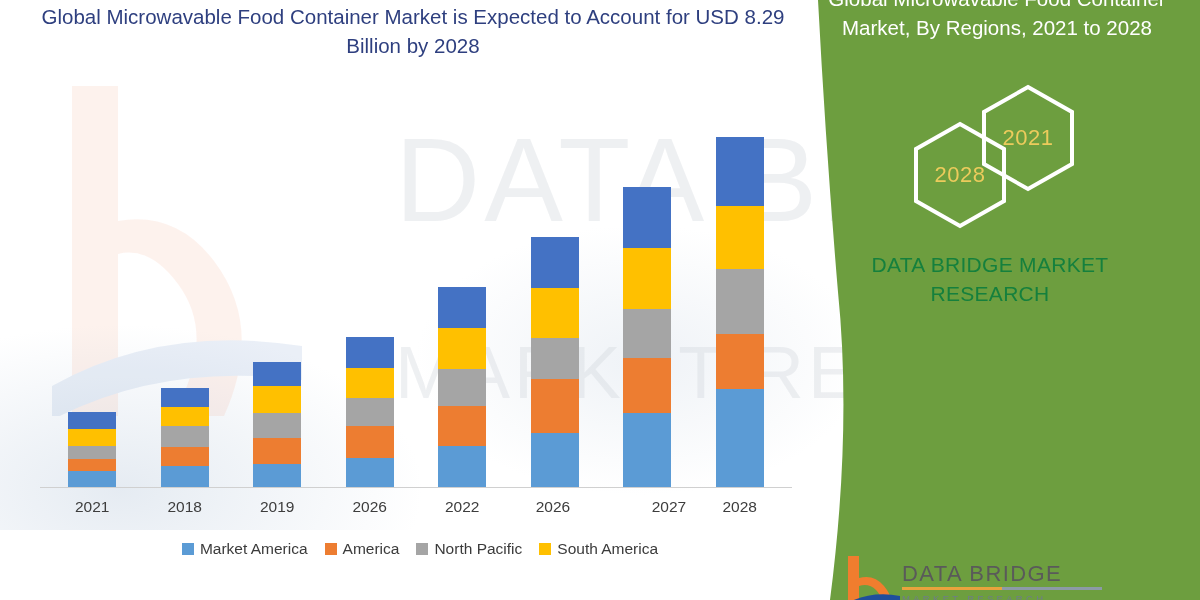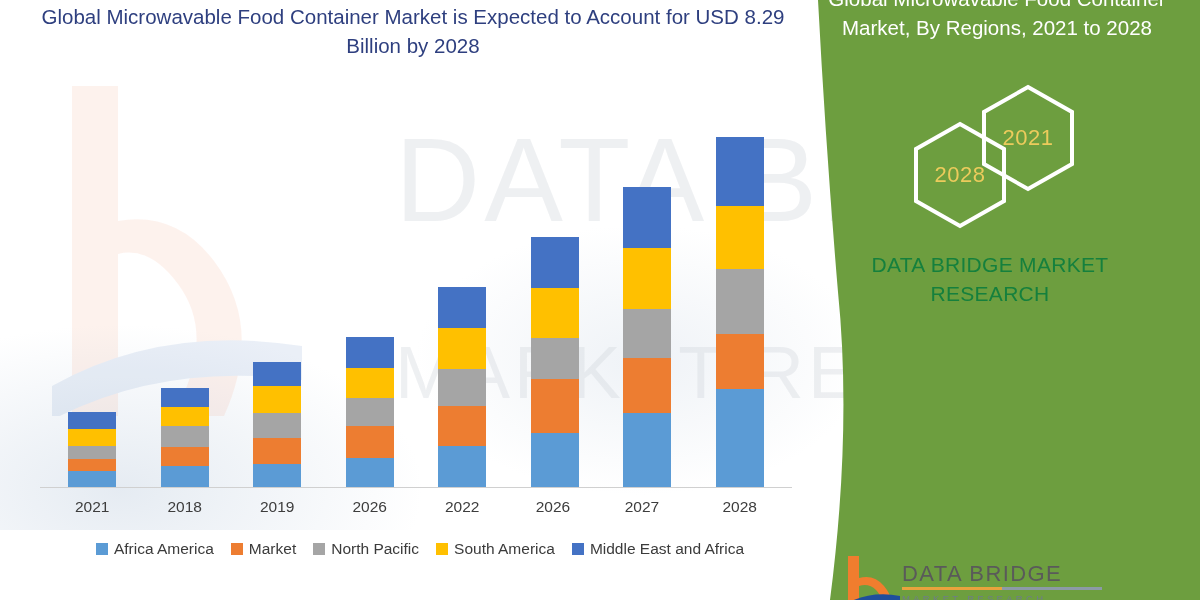--- a/index.html
+++ b/index.html
@@ -218,44 +218,40 @@
       </div>
     </div>
   <div id="axis-line"></div>
   <div id="xlabels">
       <div class="xlabel" style="left: 1.25px;">2021</div>
       <div class="xlabel" style="left: 93.75px;">2018</div>
       <div class="xlabel" style="left: 186.25px;">2019</div>
       <div class="xlabel" style="left: 278.75px;">2026</div>
       <div class="xlabel" style="left: 371.25px;">2022</div>
       <div class="xlabel" style="left: 462px;">2026</div>
-      <div class="xlabel" style="left: 551px;">2027</div>
+      <div class="xlabel" style="left: 578px;">2027</div>
       <div class="xlabel" style="left: 648.75px;">2028</div>
     </div>
 
   <div id="legend">
       <div class="legend-item">
         <span class="legend-swatch" style="background: rgb(91, 155, 213);"></span>
-        <span class="legend-label">Africa America</span>
+        <span class="legend-label">Market America</span>
       </div>
       <div class="legend-item">
         <span class="legend-swatch" style="background: rgb(237, 125, 49);"></span>
-        <span class="legend-label">Market</span>
+        <span class="legend-label">America</span>
       </div>
       <div class="legend-item">
         <span class="legend-swatch" style="background: rgb(165, 165, 165);"></span>
         <span class="legend-label">North Pacific</span>
       </div>
       <div class="legend-item">
         <span class="legend-swatch" style="background: rgb(255, 192, 0);"></span>
         <span class="legend-label">South America</span>
-      </div>
-      <div class="legend-item">
-        <span class="legend-swatch" style="background: rgb(68, 114, 196);"></span>
-        <span class="legend-label">Middle East and Africa</span>
       </div>
     </div>
 </div>
 
 <div id="green-panel">
   <svg id="green-shape" viewBox="0 0 420 600" preserveAspectRatio="none" aria-hidden="true">
     <path d="M38 0 L420 0 L420 600 L50 600 Q 72 430 58 292 Q 46 150 38 0 Z" fill="#6d9e3f"></path>
   </svg>
 
   <div id="green-content">

